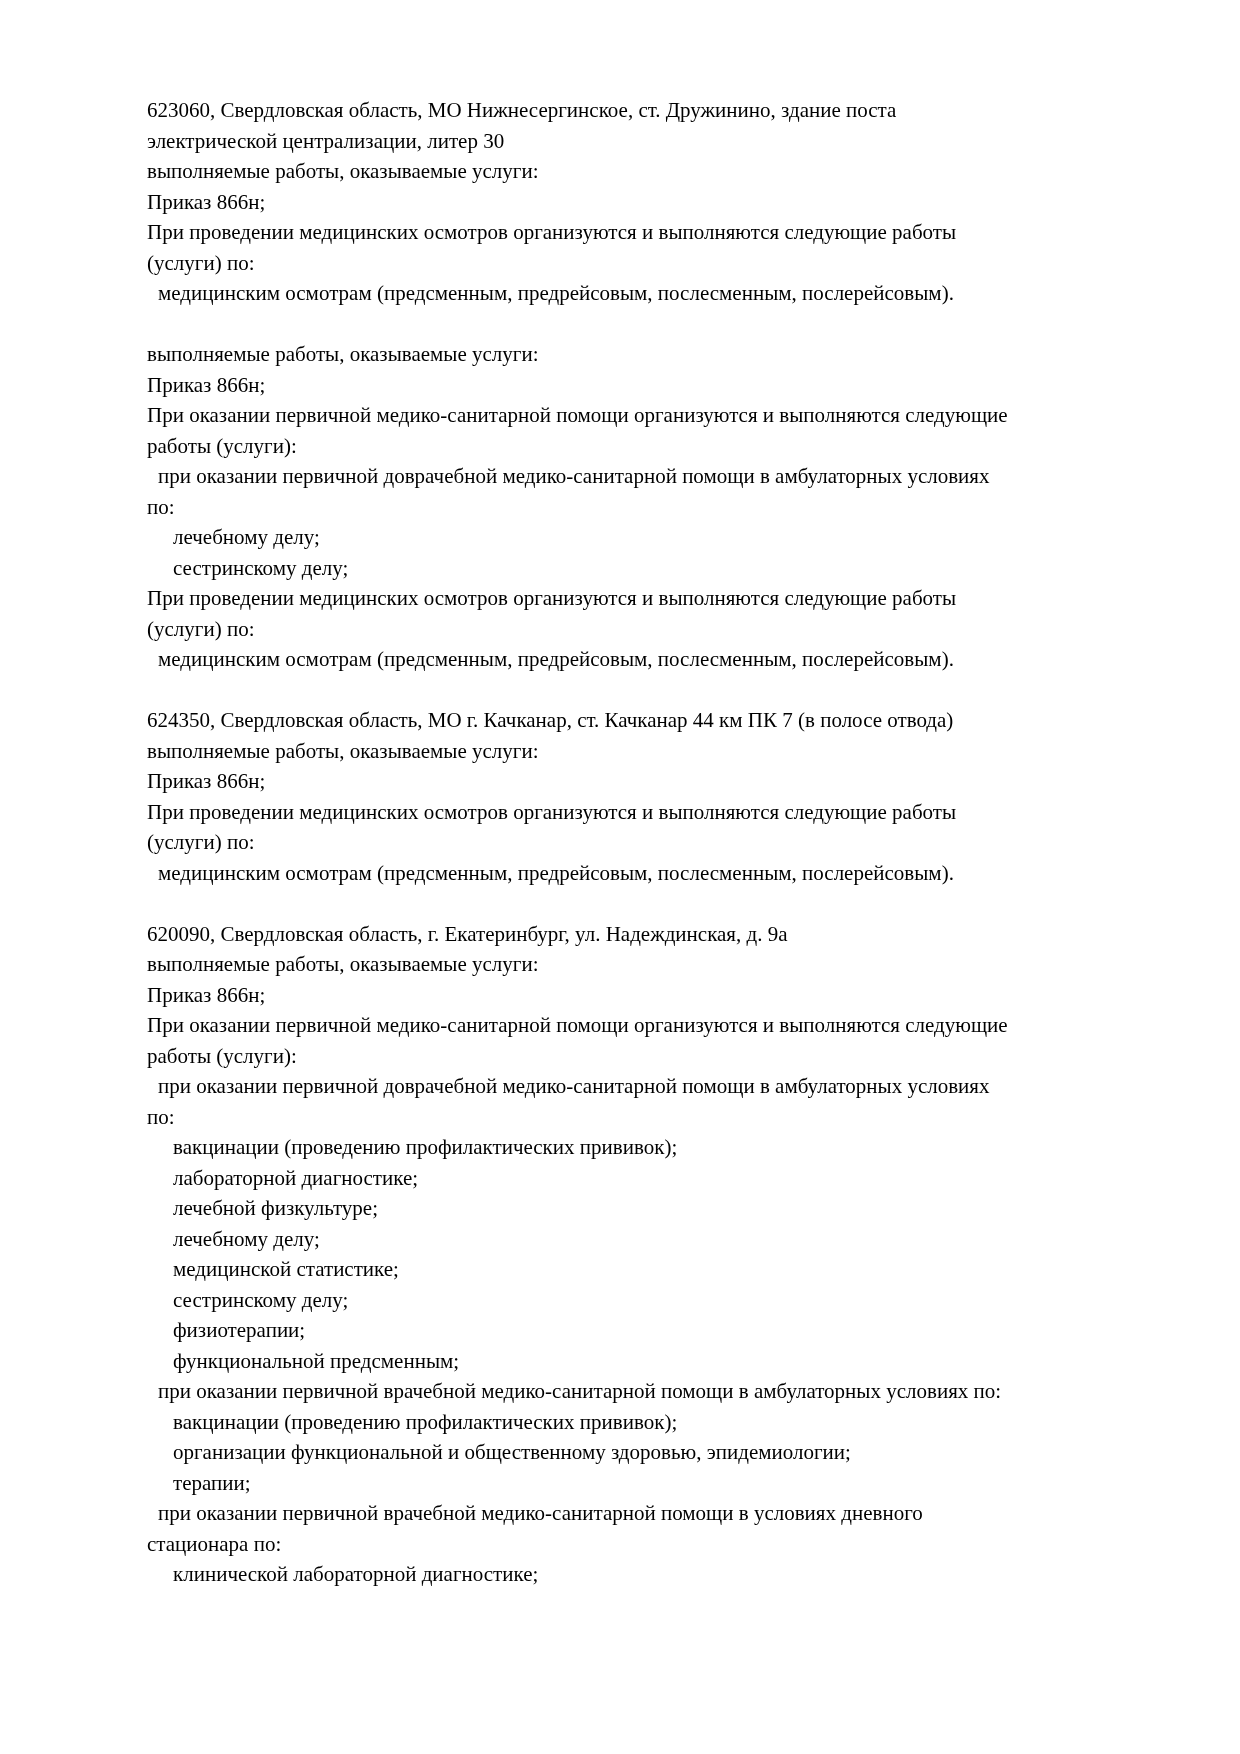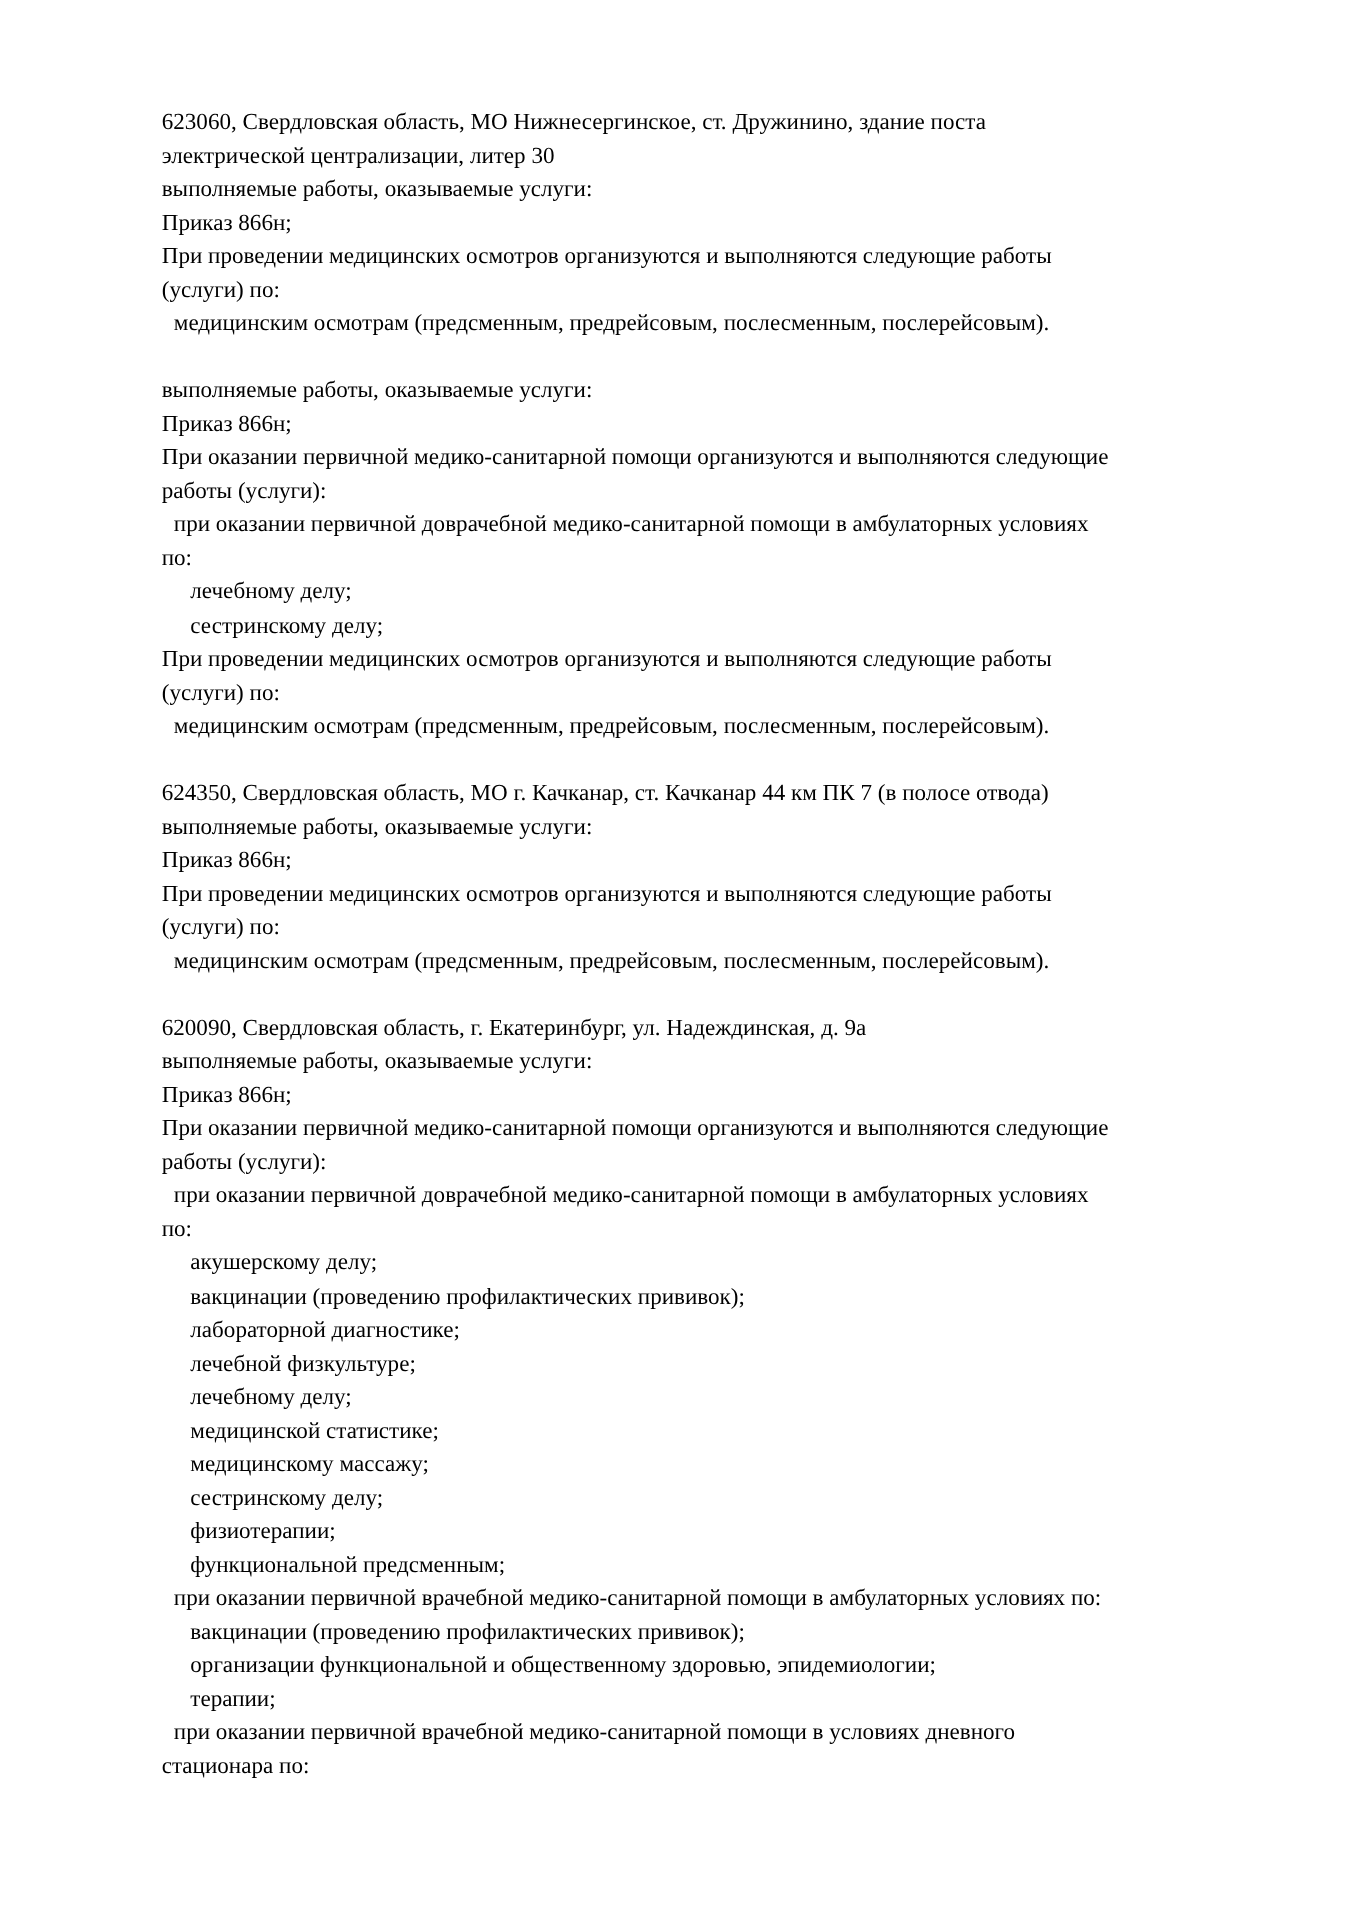--- a/index.html
+++ b/index.html
@@ -72,31 +72,30 @@
         <div class="line ind1">медицинским осмотрам (предсменным, предрейсовым, послесменным, послерейсовым).</div>
       </section>
     <section class="entry">
         <div class="line ind0">620090, Свердловская область, г. Екатеринбург, ул. Надеждинская, д. 9а</div>
         <div class="line ind0">выполняемые работы, оказываемые услуги:</div>
         <div class="line ind0">Приказ 866н;</div>
         <div class="line ind0">При оказании первичной медико-санитарной помощи организуются и выполняются следующие</div>
         <div class="line ind0">работы (услуги):</div>
         <div class="line ind1">при оказании первичной доврачебной медико-санитарной помощи в амбулаторных условиях</div>
         <div class="line ind0">по:</div>
-        <div class="line ind2">акушерскому делу;</div>
         <div class="line ind2">вакцинации (проведению профилактических прививок);</div>
         <div class="line ind2">лабораторной диагностике;</div>
         <div class="line ind2">лечебной физкультуре;</div>
         <div class="line ind2">лечебному делу;</div>
         <div class="line ind2">медицинской статистике;</div>
-        <div class="line ind2">медицинскому массажу;</div>
         <div class="line ind2">сестринскому делу;</div>
         <div class="line ind2">физиотерапии;</div>
         <div class="line ind2">функциональной предсменным;</div>
         <div class="line ind1">при оказании первичной врачебной медико-санитарной помощи в амбулаторных условиях по:</div>
         <div class="line ind2">вакцинации (проведению профилактических прививок);</div>
         <div class="line ind2">организации функциональной и общественному здоровью, эпидемиологии;</div>
         <div class="line ind2">терапии;</div>
         <div class="line ind1">при оказании первичной врачебной медико-санитарной помощи в условиях дневного</div>
         <div class="line ind0">стационара по:</div>
+        <div class="line ind2">клинической лабораторной диагностике;</div>
       </section>
   </div>
 </div>
 
 </body></html>

